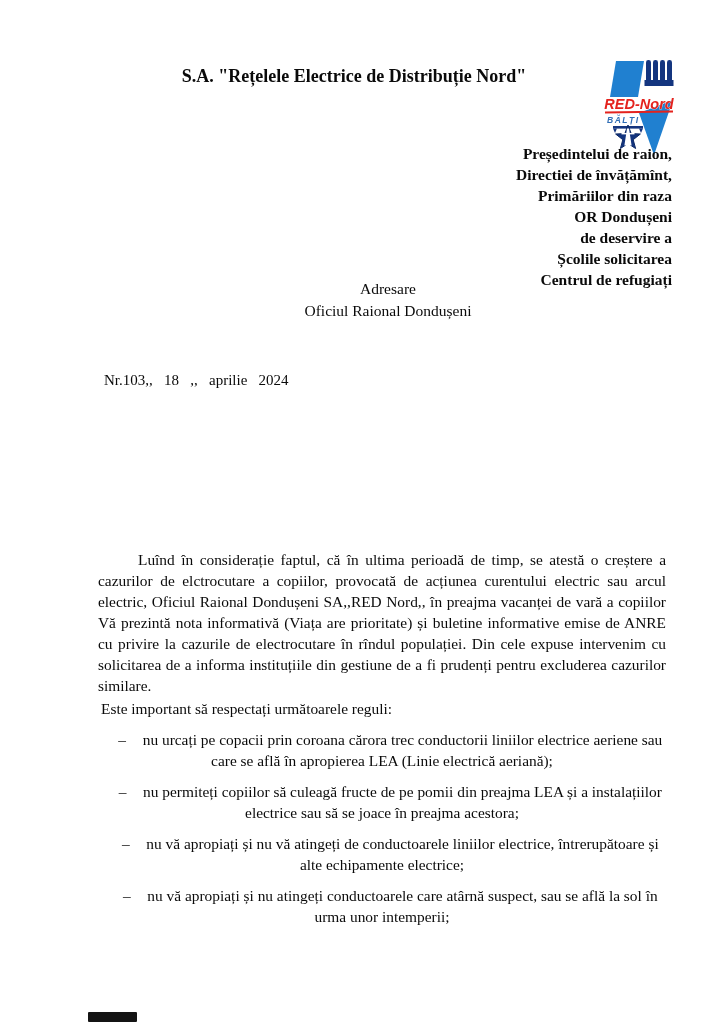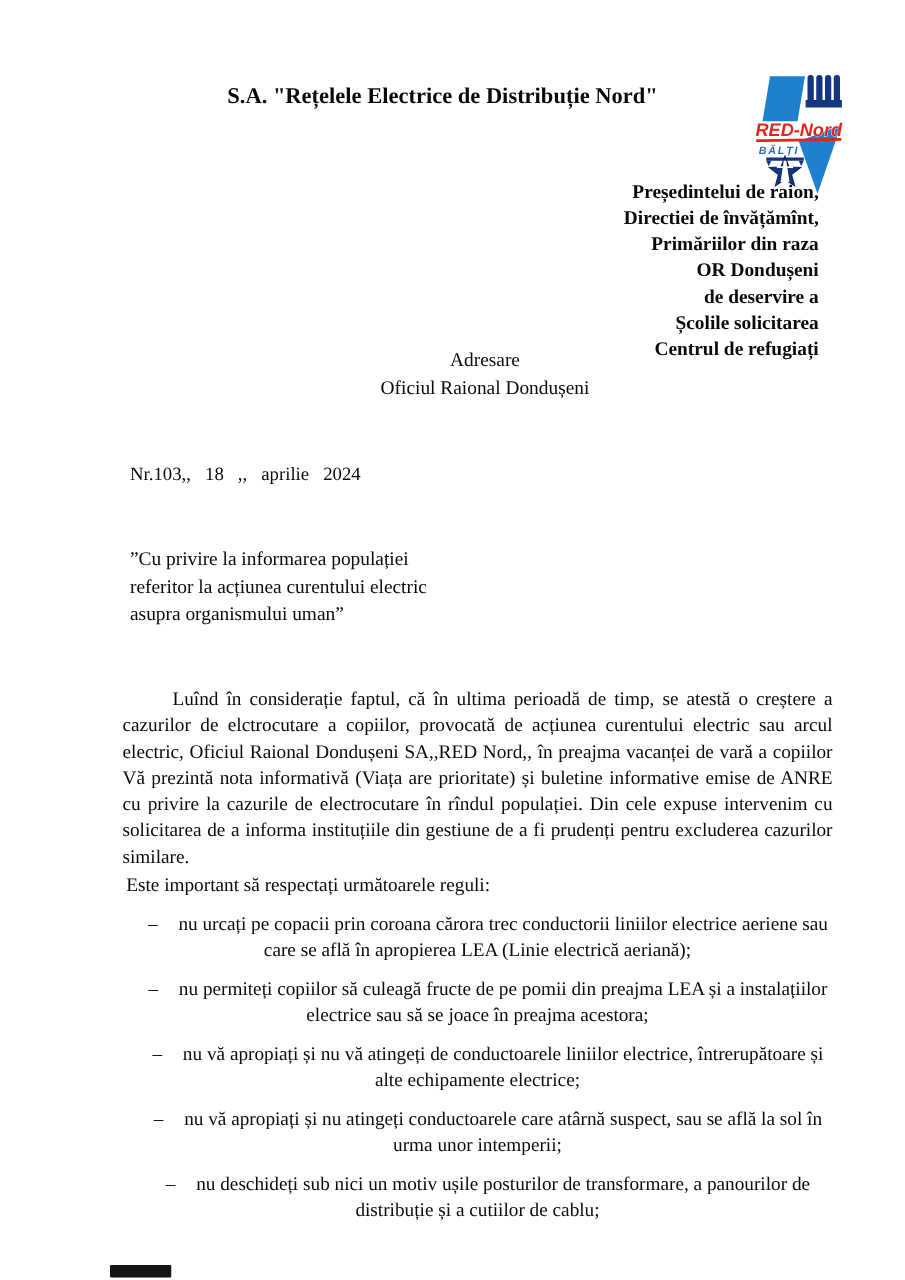--- a/index.html
+++ b/index.html
@@ -11,21 +11,21 @@
     font-family:"Liberation Serif", serif;
     color:#0a0a0a;
     overflow:hidden;
   }
   .title{
     position:absolute;top:64px;left:104px;width:500px;
     text-align:center;font-weight:bold;font-size:18px;line-height:24px;
   }
   .logo{position:absolute;left:604px;top:54px;width:72px;height:110px;}
   .addressees{
-    position:absolute;top:143px;right:69px;
+    position:absolute;top:143px;right:52px;
     text-align:right;font-weight:bold;font-size:15.5px;line-height:21px;
   }
   .doc-type{
     position:absolute;top:278px;left:104px;width:568px;
     text-align:center;font-size:15.5px;line-height:22px;
   }
   .ref-row{
     position:absolute;top:372px;left:104px;width:568px;
     display:flex;justify-content:flex-start;font-size:15px;
   }
@@ -99,32 +99,26 @@
   <div class="doc-type">
     <div>Adresare</div>
     <div>Oficiul Raional Dondușeni</div>
   </div>
 
   <div class="ref-row">
     <span>Nr.103</span>
     <span class="ref-date">,,   18   ,,   aprilie   2024</span>
   </div>
 
-  <div class="subject">
-    <div>”Cu privire la informarea populației</div>
-    <div>referitor la acțiunea curentului electric</div>
-    <div>asupra organismului uman”</div>
-  </div>
 
   <div class="body-block">
     <p class="paragraph">Luînd în considerație faptul, că în ultima perioadă de timp, se atestă o creștere a cazurilor de elctrocutare a copiilor, provocată de acțiunea curentului electric sau arcul electric, Oficiul Raional Dondușeni SA,,RED Nord,, în preajma vacanței de vară a copiilor Vă prezintă nota informativă (Viața are prioritate) și buletine informative emise de ANRE cu privire la cazurile de electrocutare în rîndul populației. Din cele expuse intervenim cu solicitarea de a informa instituțiile din gestiune de a fi prudenți pentru excluderea cazurilor similare.</p>
     <p class="rules-intro">Este important să respectați următoarele reguli:</p>
 
     <p class="rule"><span class="rule-dash">–</span><span>nu urcați pe copacii prin coroana cărora trec conductorii liniilor electrice aeriene sau care se află în apropierea LEA (Linie electrică aeriană);</span></p>
     <p class="rule"><span class="rule-dash">–</span><span>nu permiteți copiilor să culeagă fructe de pe pomii din preajma LEA și a instalațiilor electrice sau să se joace în preajma acestora;</span></p>
     <p class="rule"><span class="rule-dash">–</span><span>nu vă apropiați și nu vă atingeți de conductoarele liniilor electrice, întrerupătoare și alte echipamente electrice;</span></p>
     <p class="rule"><span class="rule-dash">–</span><span>nu vă apropiați și nu atingeți conductoarele care atârnă suspect, sau se află la sol  în urma unor intemperii;</span></p>
-    <p class="rule"><span class="rule-dash">–</span><span>nu deschideți sub nici un motiv  ușile  posturilor de transformare, a panourilor de distribuție și a cutiilor de cablu;</span></p>
   </div>
 
   <div class="scan-artifact"></div>
 
 </div>
 
 </body></html>

